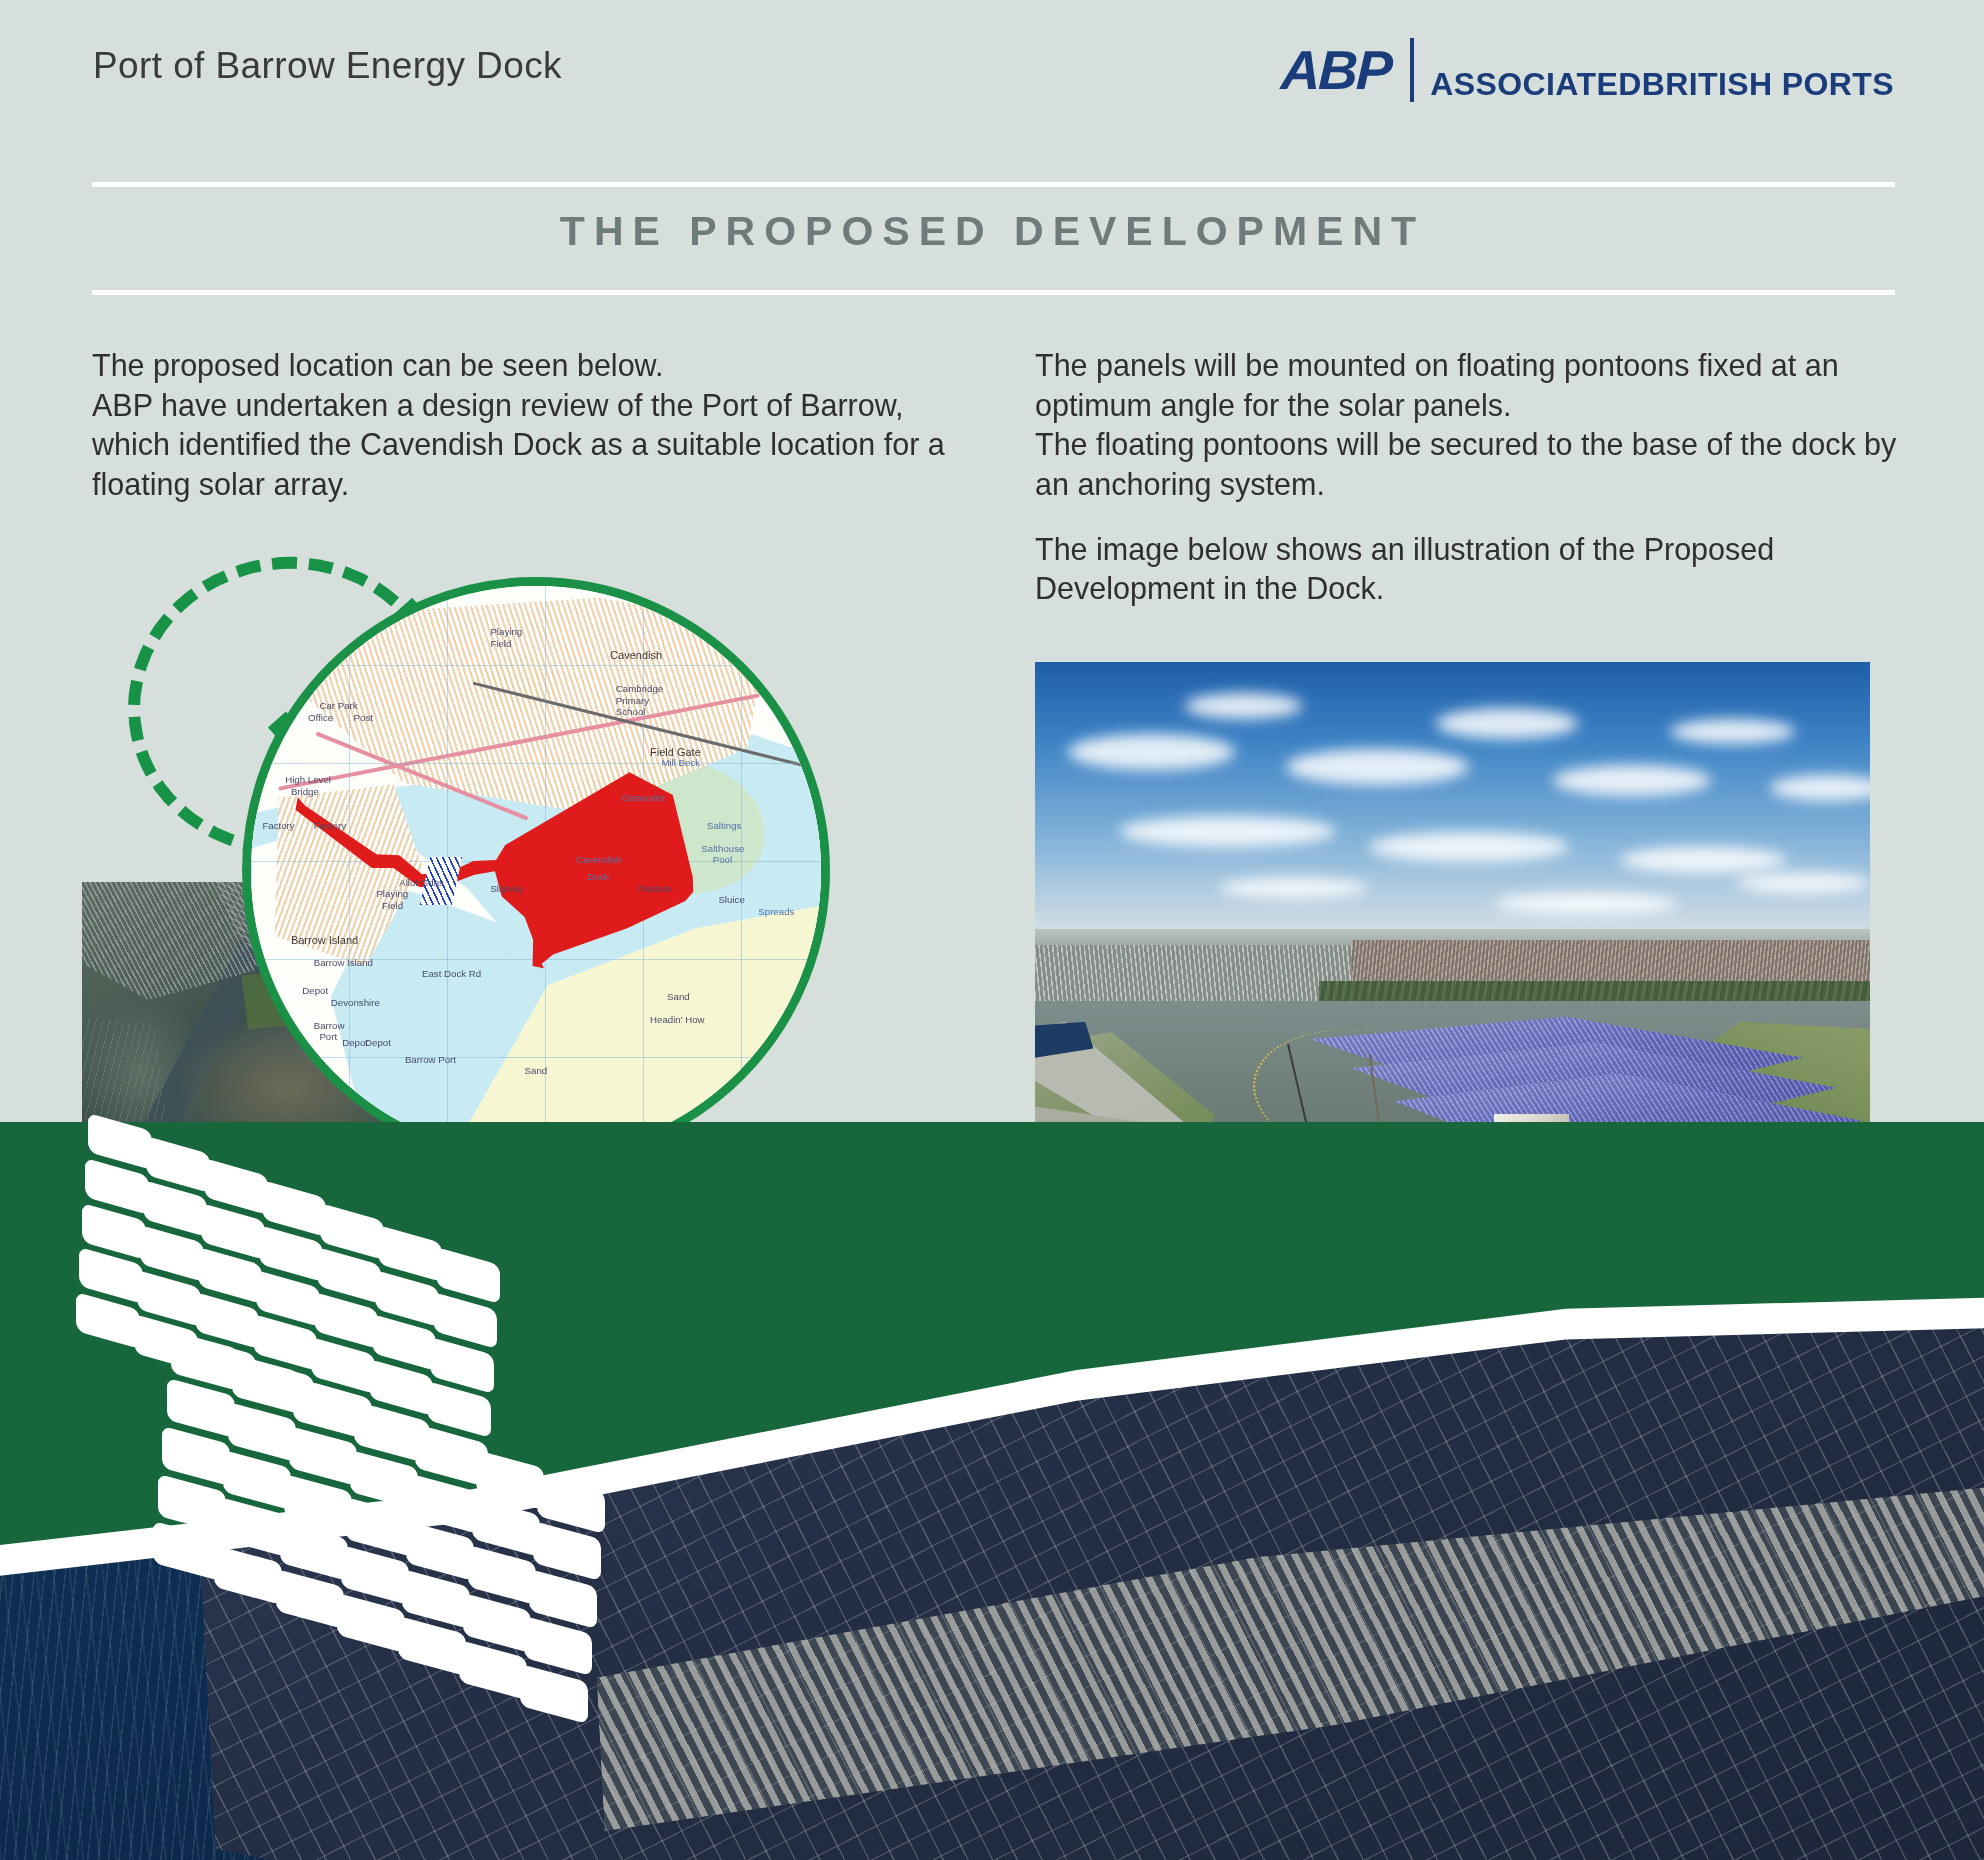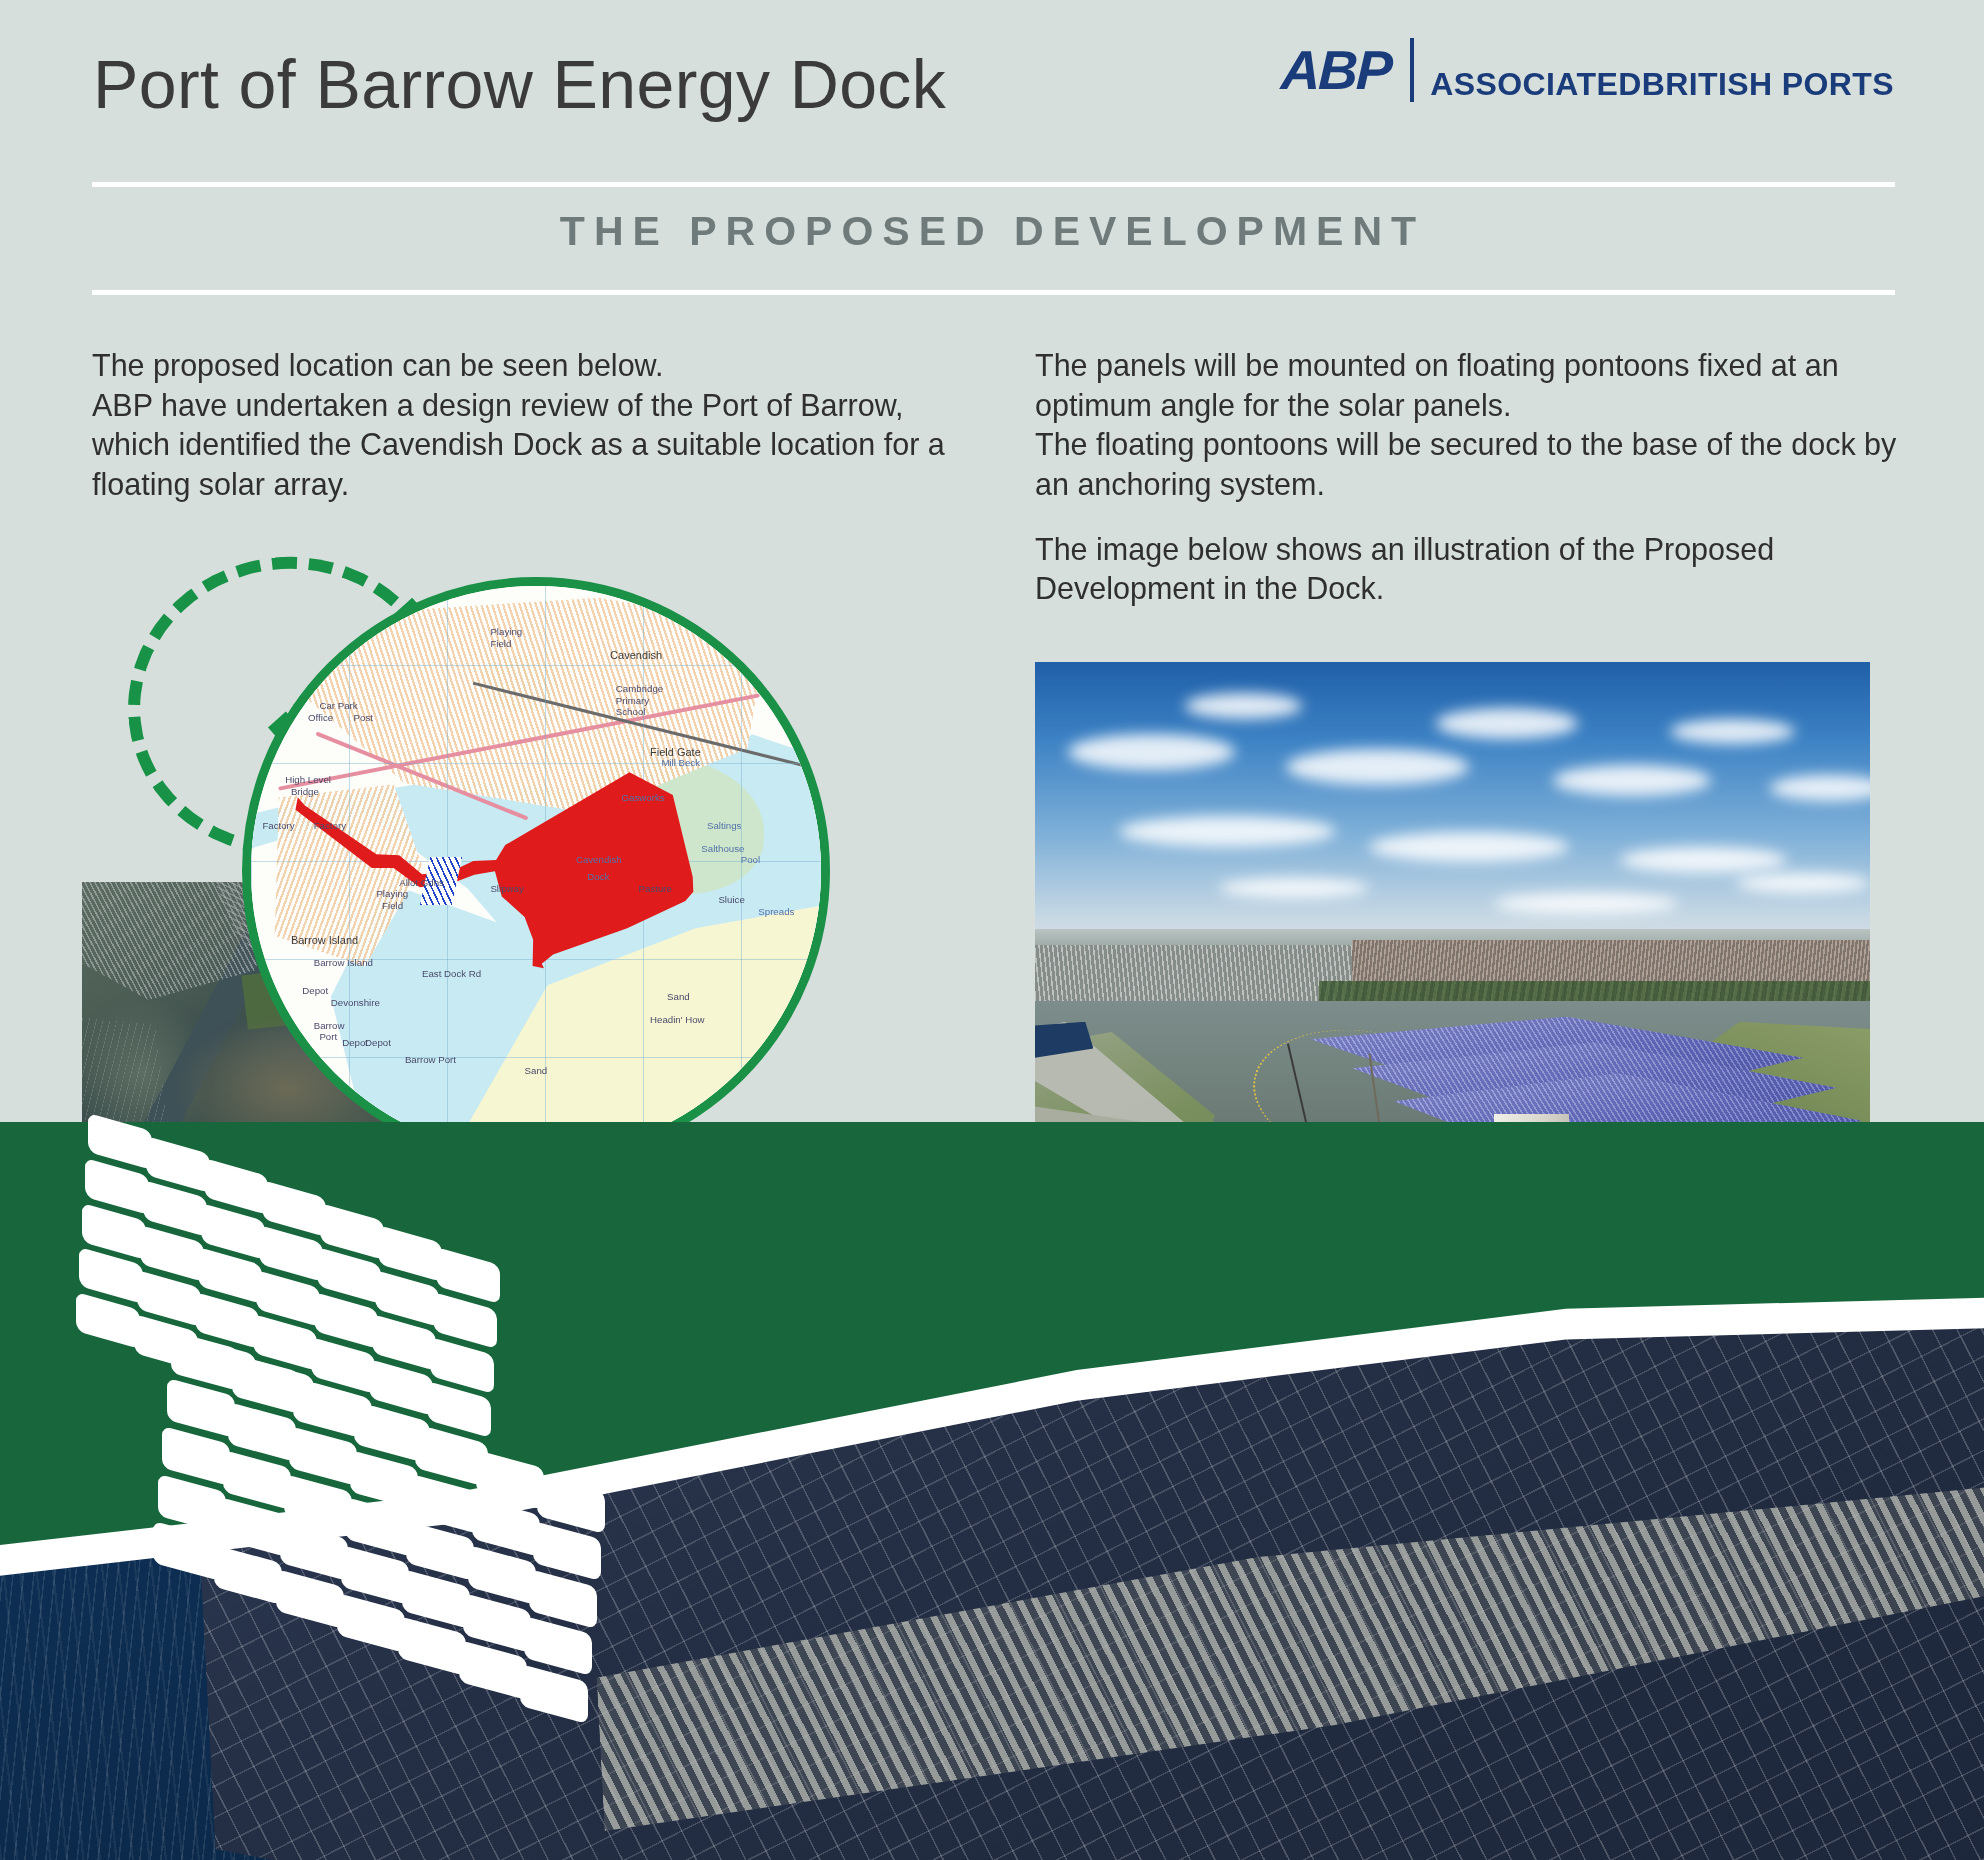--- a/index.html
+++ b/index.html
@@ -8,21 +8,21 @@
     background:#d7dfdd;
     font-family:"Liberation Sans", sans-serif;
     overflow:hidden;
     position:relative;
   }
 
   
   #header { position:absolute; left:0; top:0; width:1985px; height:171px; }
   #page-title {
     position:absolute; left:93px; top:45px;
-    font-size:68px; font-weight:400; color:#3b3b3b;
+    font-size:37px; font-weight:400; color:#3b3b3b;
     letter-spacing:0.4px; white-space:nowrap;
   }
   #abp-logo {
     position:absolute; right:91px; top:36px;
     display:flex; align-items:center; height:68px;
   }
   #abp-mark {
     font-size:55px; font-weight:700; font-style:italic; color:#1b3c7a;
     letter-spacing:-2.2px; line-height:55px; transform:skewX(-2deg);
   }
@@ -423,21 +423,21 @@
     <div class="m" id="m-dock"></div>
     <div class="m" id="m-redline"></div>
     <div class="m" id="m-bluehatch"></div>
     <div id="map-labels">
         <div class="m-lbl big" style="left: 63%; top: 11%;">Cavendish</div>
         <div class="m-lbl big" style="left: 70%; top: 28%;">Field Gate</div>
         <div class="m-lbl big" style="left: 7%; top: 61%;">Barrow Island</div>
         <div class="m-lbl blue" style="left: 57%; top: 47%;">Cavendish</div>
         <div class="m-lbl blue" style="left: 59%; top: 50%;">Dock</div>
         <div class="m-lbl blue" style="left: 79%; top: 45%;">Salthouse</div>
-        <div class="m-lbl blue" style="left: 81%; top: 47%; margin-left: 28px;">Pool</div>
+        <div class="m-lbl blue" style="left: 81%; top: 47%;">Pool</div>
         <div class="m-lbl blue" style="left: 72%; top: 30%;">Mill Beck</div>
         <div class="m-lbl " style="left: 6%; top: 33%;">High Level</div>
         <div class="m-lbl " style="left: 7%; top: 35%;">Bridge</div>
         <div class="m-lbl " style="left: 11%; top: 65%;">Barrow Island</div>
         <div class="m-lbl " style="left: 2%; top: 41%;">Factory</div>
         <div class="m-lbl " style="left: 11%; top: 41%;">Factory</div>
         <div class="m-lbl " style="left: 22%; top: 53%;">Playing</div>
         <div class="m-lbl " style="left: 23%; top: 55%;">Field</div>
         <div class="m-lbl " style="left: 26%; top: 51%;">Allot Gdns</div>
         <div class="m-lbl " style="left: 12%; top: 20%;">Car Park</div>

